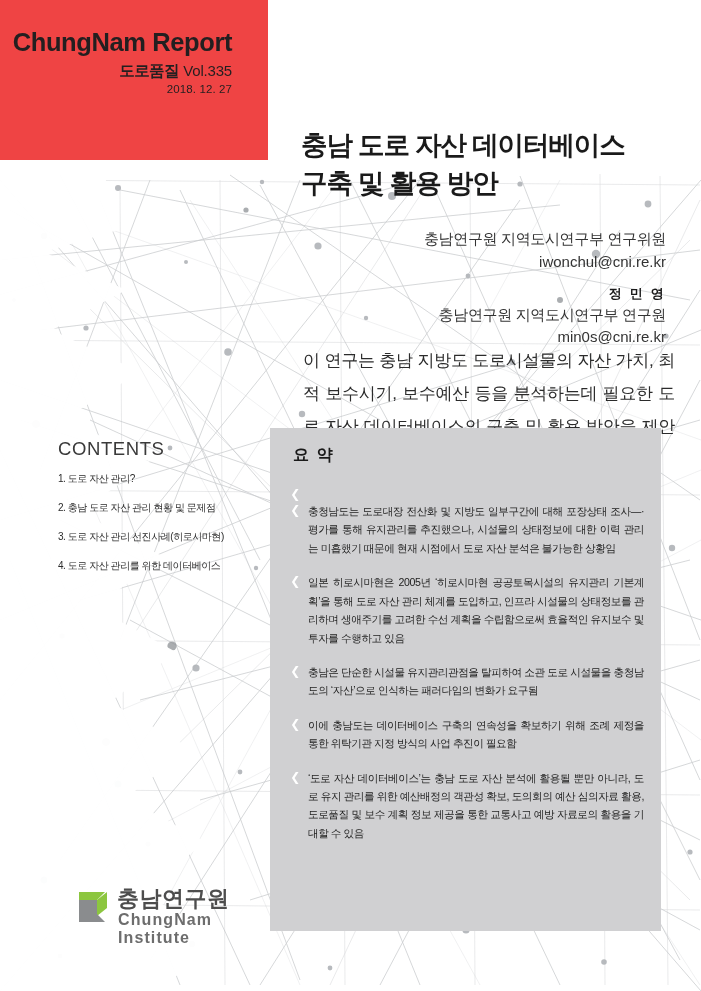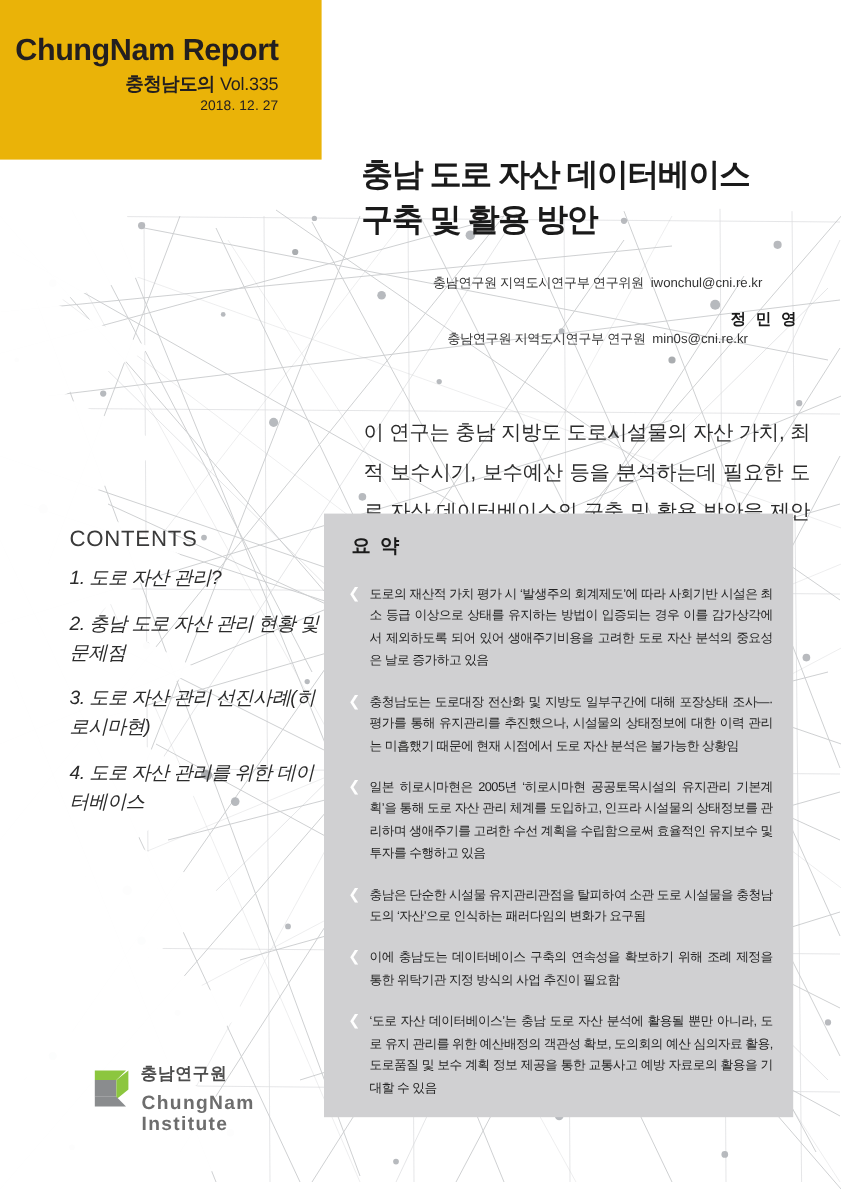--- a/index.html
+++ b/index.html
@@ -24,22 +24,22 @@
     left: 0; top: 0;
     width: 701px; height: 991px;
     z-index: 0;
     pointer-events: none;
   }
 
   
   #green-block {
     position: absolute;
     left: 0; top: 0;
-    width: 268px; height: 133px;
-    background: #eab308;
+    width: 268px; height: 160px;
+    background: #ef4444;
     z-index: 2;
   }
   #brand-en {
     position: absolute;
     left: 0; top: 28px;
     width: 232px;
     text-align: right;
     font-size: 25.5px;
     font-weight: bold;
     color: #231f20;
@@ -98,26 +98,25 @@
     z-index: 3;
   }
   .author-name {
     font-size: 13px;
     font-weight: bold;
     color: #1a1a1a;
     letter-spacing: 2.2px;
     line-height: 1.5;
   }
   .author-affil {
-    font-size: 11px;
+    font-size: 15px;
     color: #333333;
     letter-spacing: -0.35px;
     line-height: 1.5;
     margin-bottom: 11px;
-    text-align: center;
   }
   .author-affil .email {
     letter-spacing: 0;
     margin-left: 3px;
   }
   .author-block:last-child .author-affil { margin-bottom: 16px; }
 
   
   #abstract {
     position: absolute;
@@ -138,26 +137,25 @@
     width: 210px;
     z-index: 3;
   }
   #contents-heading {
     font-size: 18.5px;
     color: #3a3a3a;
     letter-spacing: 0.6px;
     margin-bottom: 11px;
   }
   .toc-item {
-    font-size: 16px;
+    font-size: 10px;
     color: #2b2b2b;
     letter-spacing: -0.45px;
     line-height: 1.5;
     margin-bottom: 14px;
-    font-style: italic;
   }
   .toc-sub {
     display: block;
     padding-left: 13px;
   }
 
   
   #summary-panel {
     position: absolute;
     left: 270px; top: 428px;
@@ -207,21 +205,21 @@
     z-index: 3;
   }
   #logo-mark {
     position: absolute;
     left: 0; top: 4px;
     width: 36px; height: 38px;
   }
   #logo-kr {
     position: absolute;
     left: 42px; top: 2px;
-    font-size: 14px;
+    font-size: 22px;
     font-weight: bold;
     color: #4d4d4d;
     letter-spacing: 0.5px;
     line-height: 1.15;
   }
   #logo-en {
     position: absolute;
     left: 43px; top: 27px;
     font-size: 16px;
     font-weight: bold;
@@ -375,21 +373,21 @@
     <g fill="#ffffff" stroke="none">
       <path d="M0,172 L104,172 L118,230 L44,252 L126,290 L52,330 L140,372
                L66,418 L150,462 L80,512 L162,556 L96,608 L176,652 L110,702
                L190,748 L126,798 L206,842 L140,892 L220,936 L160,991 L0,991 Z" opacity="0.97"></path>
     </g>
   </svg>
 
   <div id="green-block">
     <div id="brand-en">ChungNam Report</div>
     <div id="brand-kr-line">
-      <span id="brand-kr">충청남도의</span>
+      <span id="brand-kr">도로품질</span>
       <span id="brand-vol">Vol.335</span>
     </div>
     <div id="brand-date">2018. 12. 27</div>
   </div>
 
   <div id="title-wrap">
     <div class="title-line">충남 도로 자산 데이터베이스</div>
     <div class="title-line">구축 및 활용 방안</div>
   </div>
 
@@ -425,21 +423,20 @@
     <div class="toc-item">
       <span>4. 도로 자산 관리를 위한 데이터베이스</span>
     </div>
   </div>
 
   <div id="summary-panel">
     <div id="summary-heading">요 약</div>
     <div id="summary-list">
       <div class="sum-item">
         <span class="sum-bullet">❮</span>
-        <span>도로의 재산적 가치 평가 시 ‘발생주의 회계제도’에 따라 사회기반 시설은 최소 등급 이상으로 상태를 유지하는 방법이 입증되는 경우 이를 감가상각에서 제외하도록 되어 있어 생애주기비용을 고려한 도로 자산 분석의 중요성은 날로 증가하고 있음</span>
       </div>
       <div class="sum-item">
         <span class="sum-bullet">❮</span>
         <span>충청남도는 도로대장 전산화 및 지방도 일부구간에 대해 포장상태 조사―·평가를 통해 유지관리를 추진했으나, 시설물의 상태정보에 대한 이력 관리는 미흡했기 때문에 현재 시점에서 도로 자산 분석은 불가능한 상황임</span>
       </div>
       <div class="sum-item">
         <span class="sum-bullet">❮</span>
         <span>일본 히로시마현은 2005년 ‘히로시마현 공공토목시설의 유지관리 기본계획’을 통해 도로 자산 관리 체계를 도입하고, 인프라 시설물의 상태정보를 관리하며 생애주기를 고려한 수선 계획을 수립함으로써 효율적인 유지보수 및 투자를 수행하고 있음</span>
       </div>
       <div class="sum-item">

